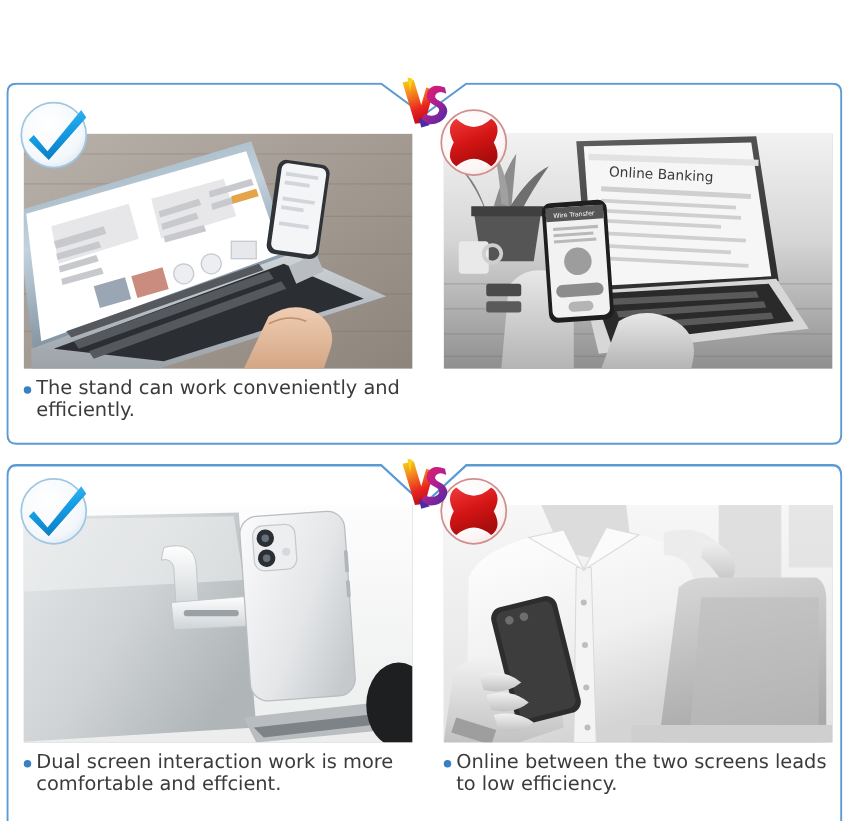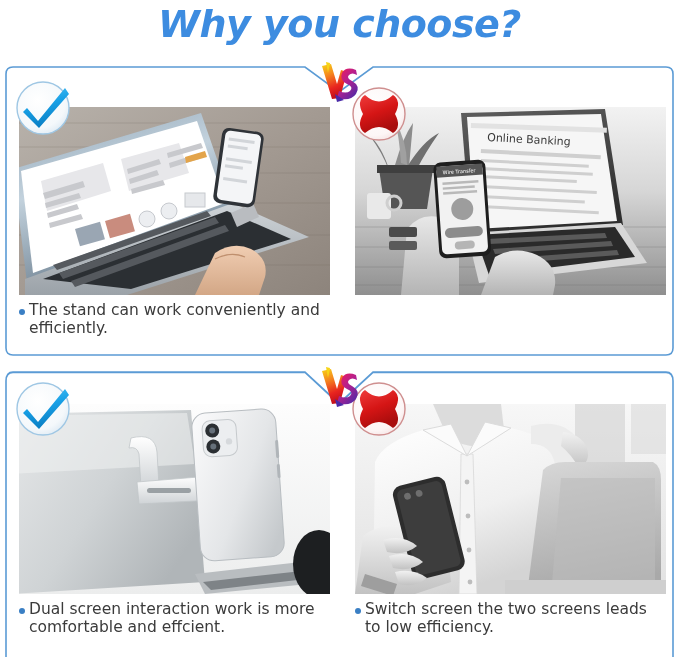--- a/index.html
+++ b/index.html
@@ -82,21 +82,20 @@
   .vs-logo { position: absolute; z-index: 20; width: 44px; height: 44px; }
   #vs-1 { left: 317px; top: 60px; }
   #vs-2 { left: 317px; top: 365px; }
   .vs-logo svg { display: block; width: 100%; height: 100%; }
 </style>
 </head>
 <body>
 
 <div id="page">
 
-  <div class="title">Why you choose?</div>
 
   <div class="panel" id="panel-1">
 
     <div class="panel-frame">
       <svg viewBox="0 0 669 290" preserveAspectRatio="none">
         <path d="M 8 1 L 300 1 L 334 26 L 368 1 L 661 1
                  Q 668 1 668 8 L 668 282 Q 668 289 661 289
                  L 8 289 Q 1 289 1 282 L 1 8 Q 1 1 8 1 Z" fill="none" stroke="#5b9bd5" stroke-width="1.6"></path>
       </svg>
     </div>
@@ -449,21 +448,21 @@
             <g fill="url(#p4sk)">
               <path d="M28 136 Q48 130 62 142 Q50 152 32 148 Z"></path>
               <path d="M34 152 Q54 146 68 158 Q56 168 38 164 Z"></path>
               <path d="M40 168 Q58 164 72 174 Q60 184 44 180 Z"></path>
             </g>
           </svg>
         </div>
       </div>
       <div class="caption">
         <span class="bullet"></span>
-        <span class="caption-text">Switch screen the two screens leads to low efficiency.</span>
+        <span class="caption-text">Online between the two screens leads to low efficiency.</span>
       </div>
     </div>
 
     <div class="badge badge-ok">
       <svg viewBox="0 0 60 60">
         <circle cx="30" cy="30" r="26" fill="url(#ckbg1)" stroke="#9fc7e4" stroke-width="1.4"></circle>
         <path d="M14 30 L25 43 L52 10 L56 16 L26 50 L10 34 Z" fill="url(#ckmk1)"></path>
       </svg>
     </div>
     <div class="badge badge-no">

